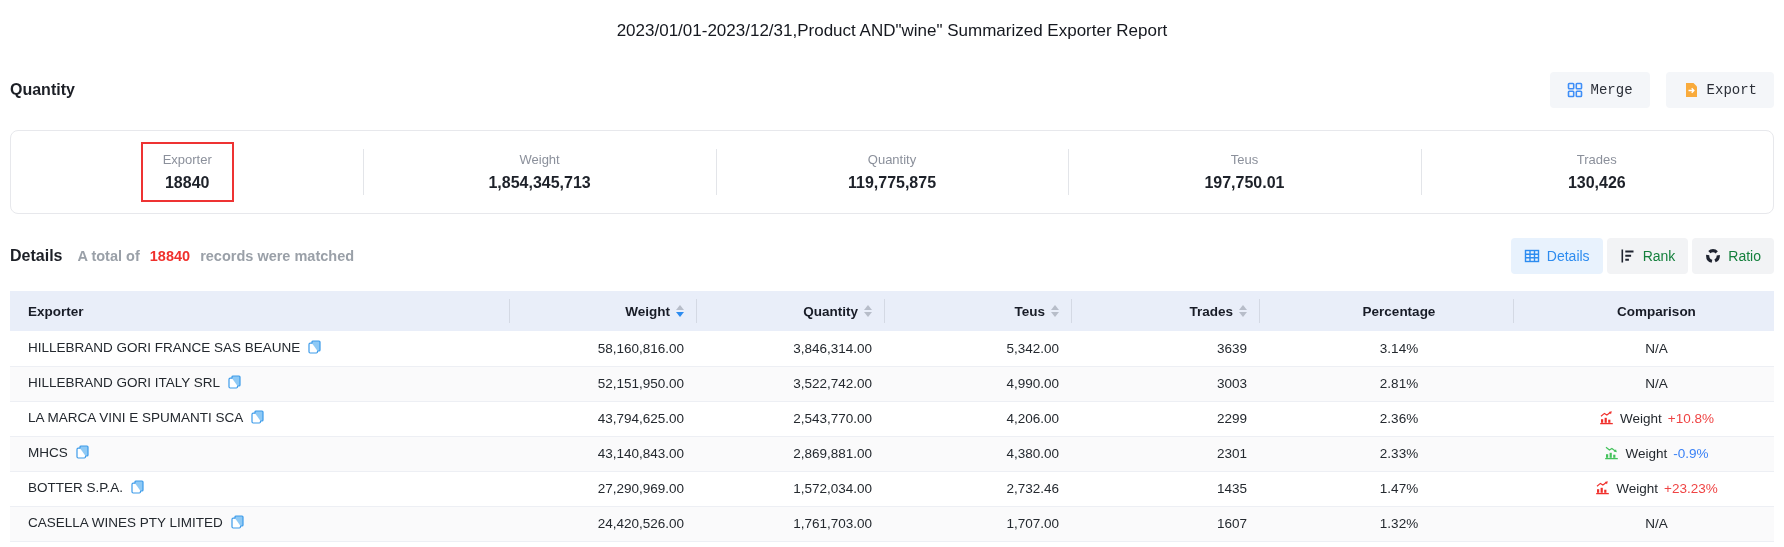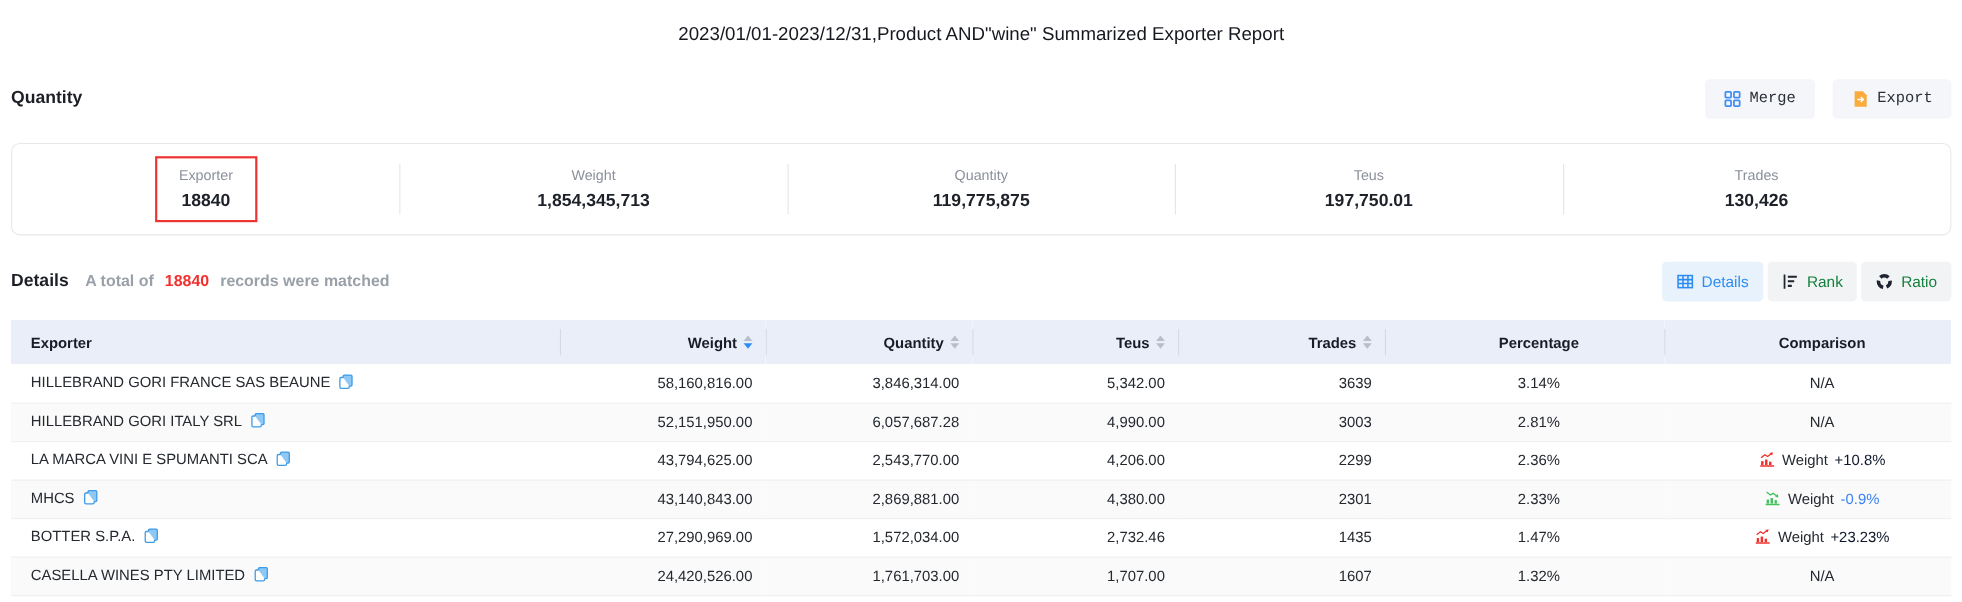--- a/index.html
+++ b/index.html
@@ -59,21 +59,21 @@
   .copy { display: inline-block; vertical-align: -2px; cursor: pointer; }
 
   .caret { display: inline-flex; flex-direction: column; gap: 2px; margin-left: 6px;
     vertical-align: middle; position: relative; top: -1px; }
   .caret i { width: 0; height: 0; border-left: 4px solid transparent; border-right: 4px solid transparent; }
   .caret .up { border-bottom: 5px solid #b7bdc9; }
   .caret .down { border-top: 5px solid #b7bdc9; }
   .caret.desc .down { border-top-color: #2d8cf0; }
 
   .comp-wrap { display: inline-flex; align-items: center; gap: 6px; }
-  .comp-change.up { color: #0f172a; }
+  .comp-change.up { color: #ef4444; }
   .comp-change.down { color: #3b82f6; }
 </style>
 </head>
 <body>
 
 <div class="page-title">2023/01/01-2023/12/31,Product AND"wine" Summarized Exporter Report</div>
 
 <div class="overview-bar">
   <div class="overview-heading">Quantity</div>
   <div class="action-buttons">
@@ -217,21 +217,21 @@
         <td class="c-num">3639</td>
         <td class="c-left">3.14%</td>
         <td class="c-left"><span>N/A</span></td>
       </tr>
       <tr>
         <td class="c-exporter"><span class="exp-name">HILLEBRAND GORI ITALY SRL</span><span class="copy"><svg width="13" height="14" viewBox="0 0 13 14" fill="none" stroke="#3d9be9" stroke-width="1.2">
               <rect x="4" y="1" width="8" height="10" rx="1" fill="#8ec9f5"></rect>
               <path d="M4 3.2H2.2A1.2 1.2 0 0 0 1 4.4v7.4A1.2 1.2 0 0 0 2.2 13h6.1a1.2 1.2 0 0 0 1.2-1.2V11" fill="#fff"></path>
             </svg></span></td>
         <td class="c-num">52,151,950.00</td>
-        <td class="c-num">6,057,687.28</td>
+        <td class="c-num">3,522,742.00</td>
         <td class="c-num">4,990.00</td>
         <td class="c-num">3003</td>
         <td class="c-left">2.81%</td>
         <td class="c-left"><span>N/A</span></td>
       </tr>
       <tr>
         <td class="c-exporter"><span class="exp-name">LA MARCA VINI E SPUMANTI SCA</span><span class="copy"><svg width="13" height="14" viewBox="0 0 13 14" fill="none" stroke="#3d9be9" stroke-width="1.2">
               <rect x="4" y="1" width="8" height="10" rx="1" fill="#8ec9f5"></rect>
               <path d="M4 3.2H2.2A1.2 1.2 0 0 0 1 4.4v7.4A1.2 1.2 0 0 0 2.2 13h6.1a1.2 1.2 0 0 0 1.2-1.2V11" fill="#fff"></path>
             </svg></span></td>

